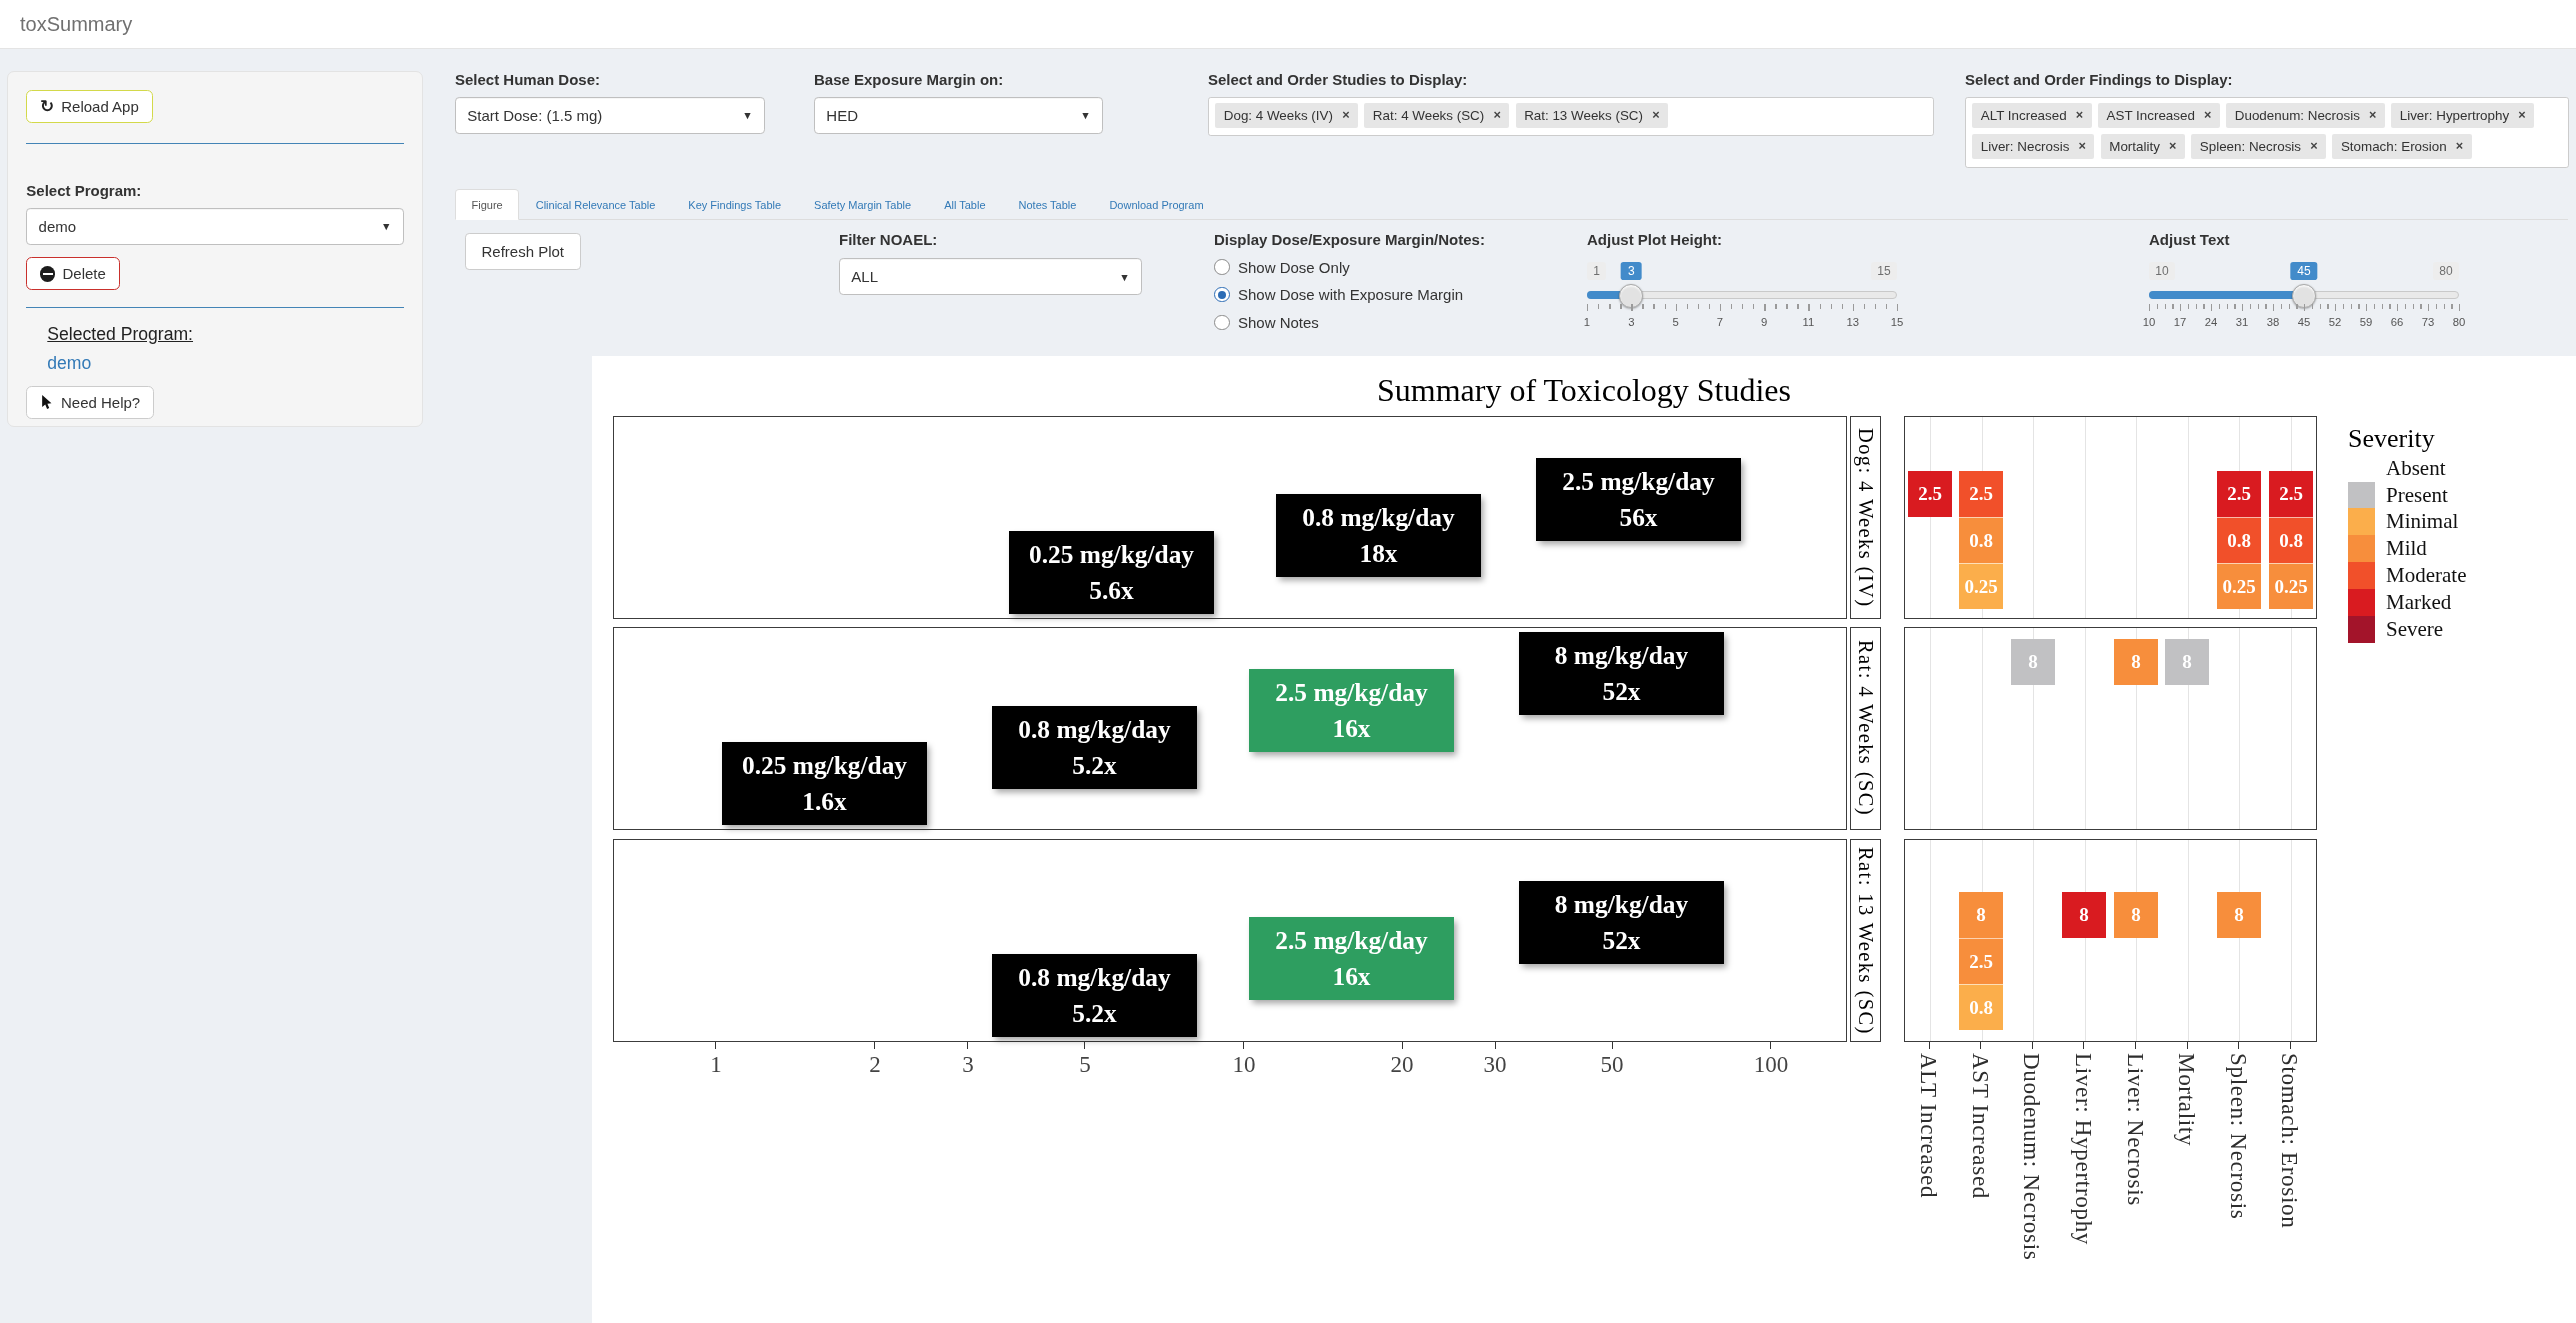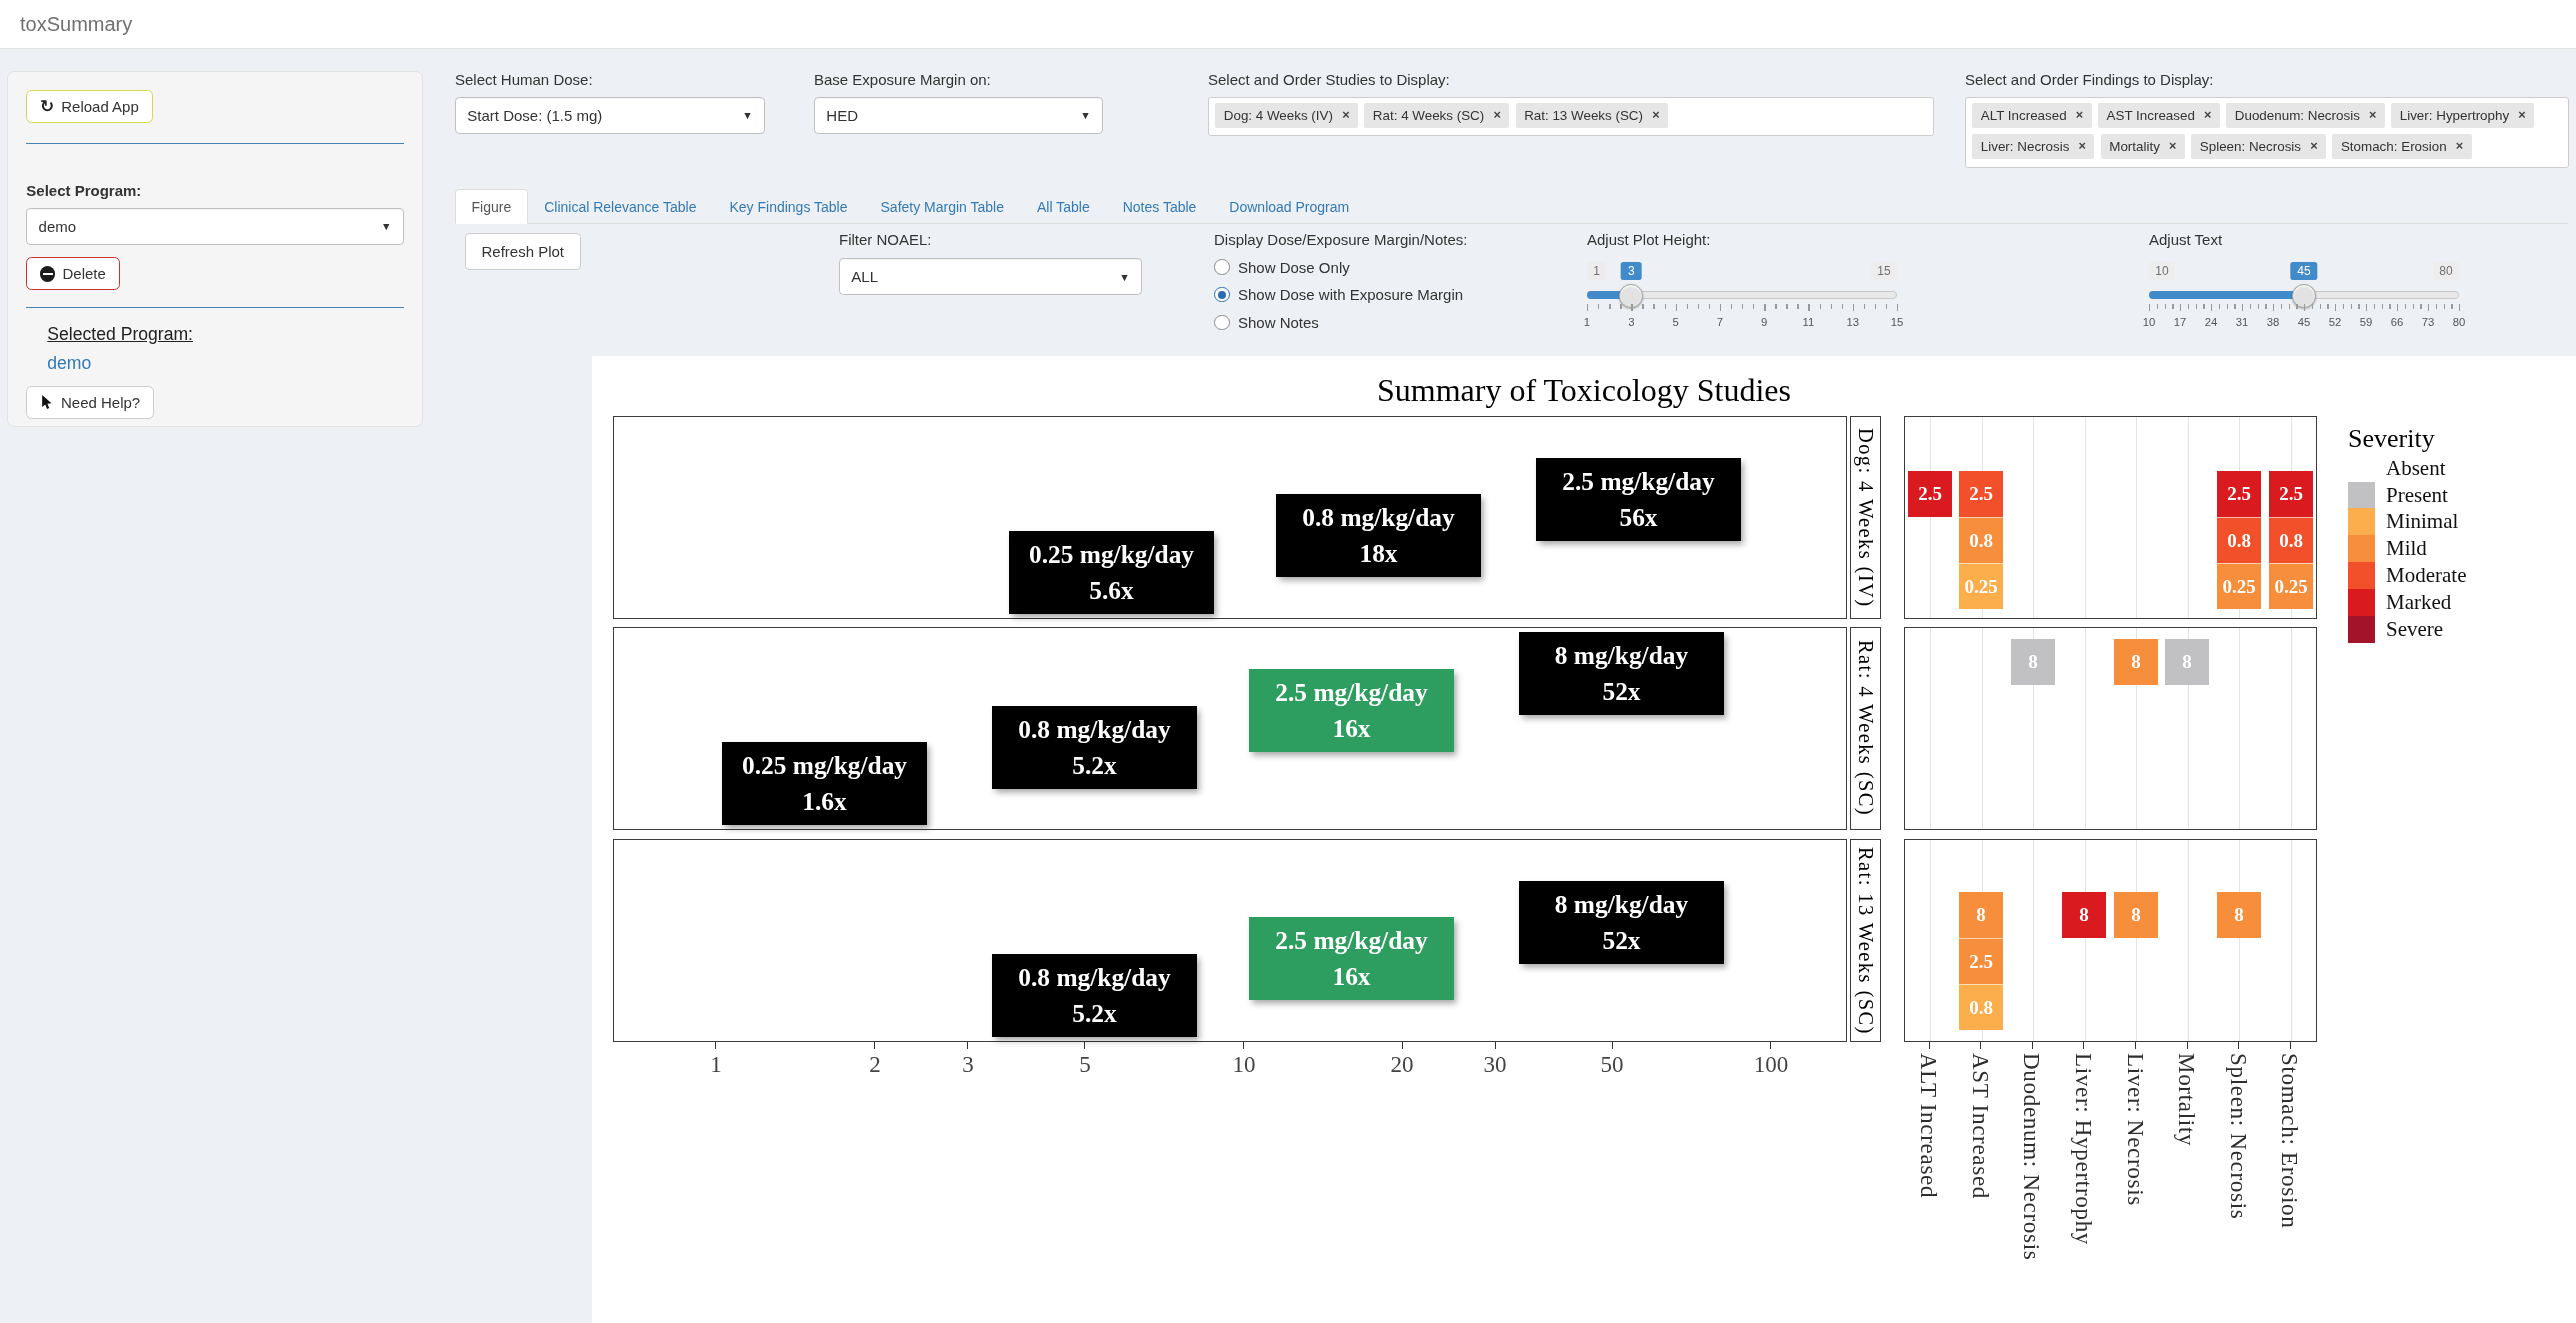--- a/index.html
+++ b/index.html
@@ -30,29 +30,29 @@
   .side-label { font-size:15px; font-weight:bold; color:#333; margin-top:38px; }
   .selectbox { display:flex; align-items:center; justify-content:space-between; background:#fff;
     border:0.7px solid #bfbfbf; border-radius:4.2px; height:37px; padding:0 11.3px; font-size:15px;
     color:#333; margin-top:8.5px; cursor:pointer; box-shadow:inset 0 0.7px 0.7px rgba(0,0,0,.05); }
   .caret { font-size:10.6px; color:#333; }
   .selected-heading { margin:15.5px 0 0 21px; font-size:17.6px; color:#222; text-decoration:underline; }
   .selected-value { display:block; margin:8.5px 0 0 21px; font-size:17.6px; color:#337ab7; text-decoration:none; cursor:pointer; }
   .btn-help { margin-top:11.3px; border-radius:5.6px; }
   
   .ctl { position:absolute; }
-  .ctl-label { font-size:15px; font-weight:normal; color:#333; margin-bottom:8.5px; }
+  .ctl-label { font-size:15px; font-weight:bold; color:#333; margin-bottom:8.5px; }
   .tagbox { background:#fff; border:0.7px solid #ccc; border-radius:2.8px; padding:5px 6.3px;
     display:flex; flex-wrap:wrap; gap:6.3px; align-content:flex-start; }
   .tag { background:#e6e6e6; border-radius:2.1px; padding:5px 8.5px; font-size:13.4px; color:#333;
     display:inline-flex; align-items:center; gap:9.2px; cursor:pointer; white-space:nowrap; }
   .tag .x { font-size:12.7px; color:#444; font-weight:bold; cursor:pointer; }
   
   .tabs { position:absolute; left:455px; top:189px; width:2113px; display:flex; border-bottom:0.7px solid #ddd; }
-  .tab { padding:8.5px 15.5px; font-size:14px; color:#337ab7; cursor:pointer; margin-bottom:-0.7px;
+  .tab { padding:8.5px 15.5px; font-size:11px; color:#337ab7; cursor:pointer; margin-bottom:-0.7px;
     border:0.7px solid transparent; }
   .tab.active { background:#fff; border-color:#ddd; border-bottom-color:#fff; border-radius:4.2px 4.2px 0 0; color:#555; }
   
   .radio-row { display:flex; align-items:center; gap:8.5px; margin-top:10.6px; font-size:15px; color:#333; cursor:pointer; }
   .rc { width:15.5px; height:15.5px; border-radius:50%; border:1.4px solid #8b8b8b; background:#fff; position:relative; flex:0 0 auto; }
   .rc.checked { border-color:#2c6cb5; }
   .rc.checked::after { content:""; position:absolute; inset:2.8px; background:#2c6cb5; border-radius:50%; }
   
   .slider { position:relative; width:310px; height:85px; margin-top:4.2px; }
   .sl-badge { position:absolute; top:5.6px; background:#ededed; color:#6f6f6f; font-size:12px;

